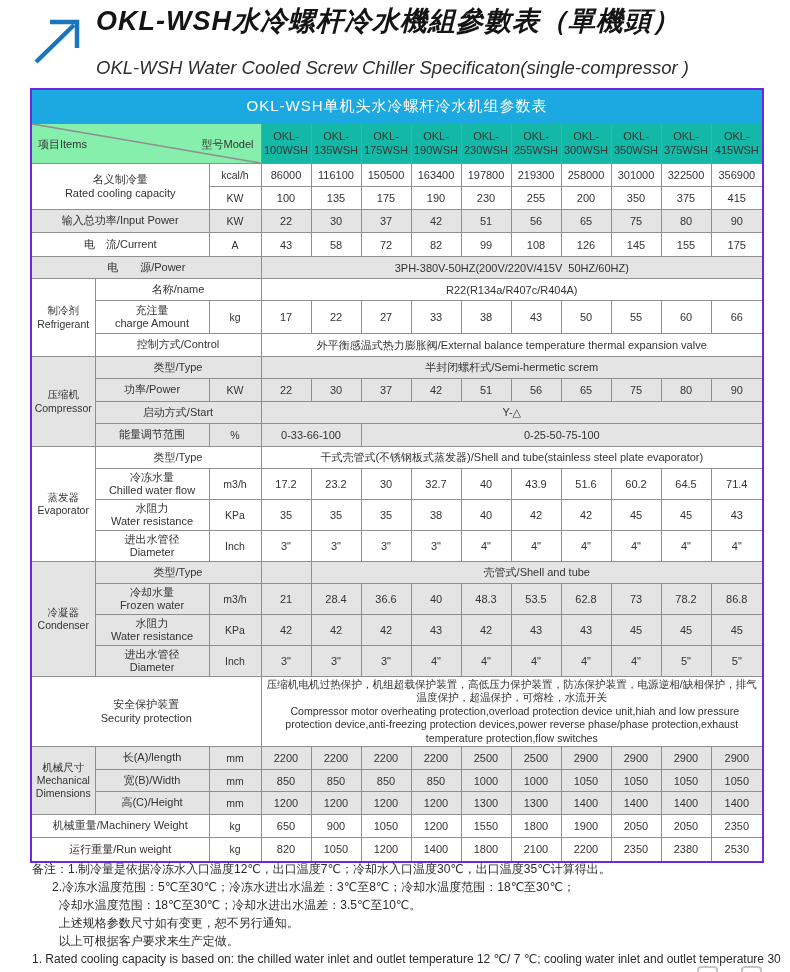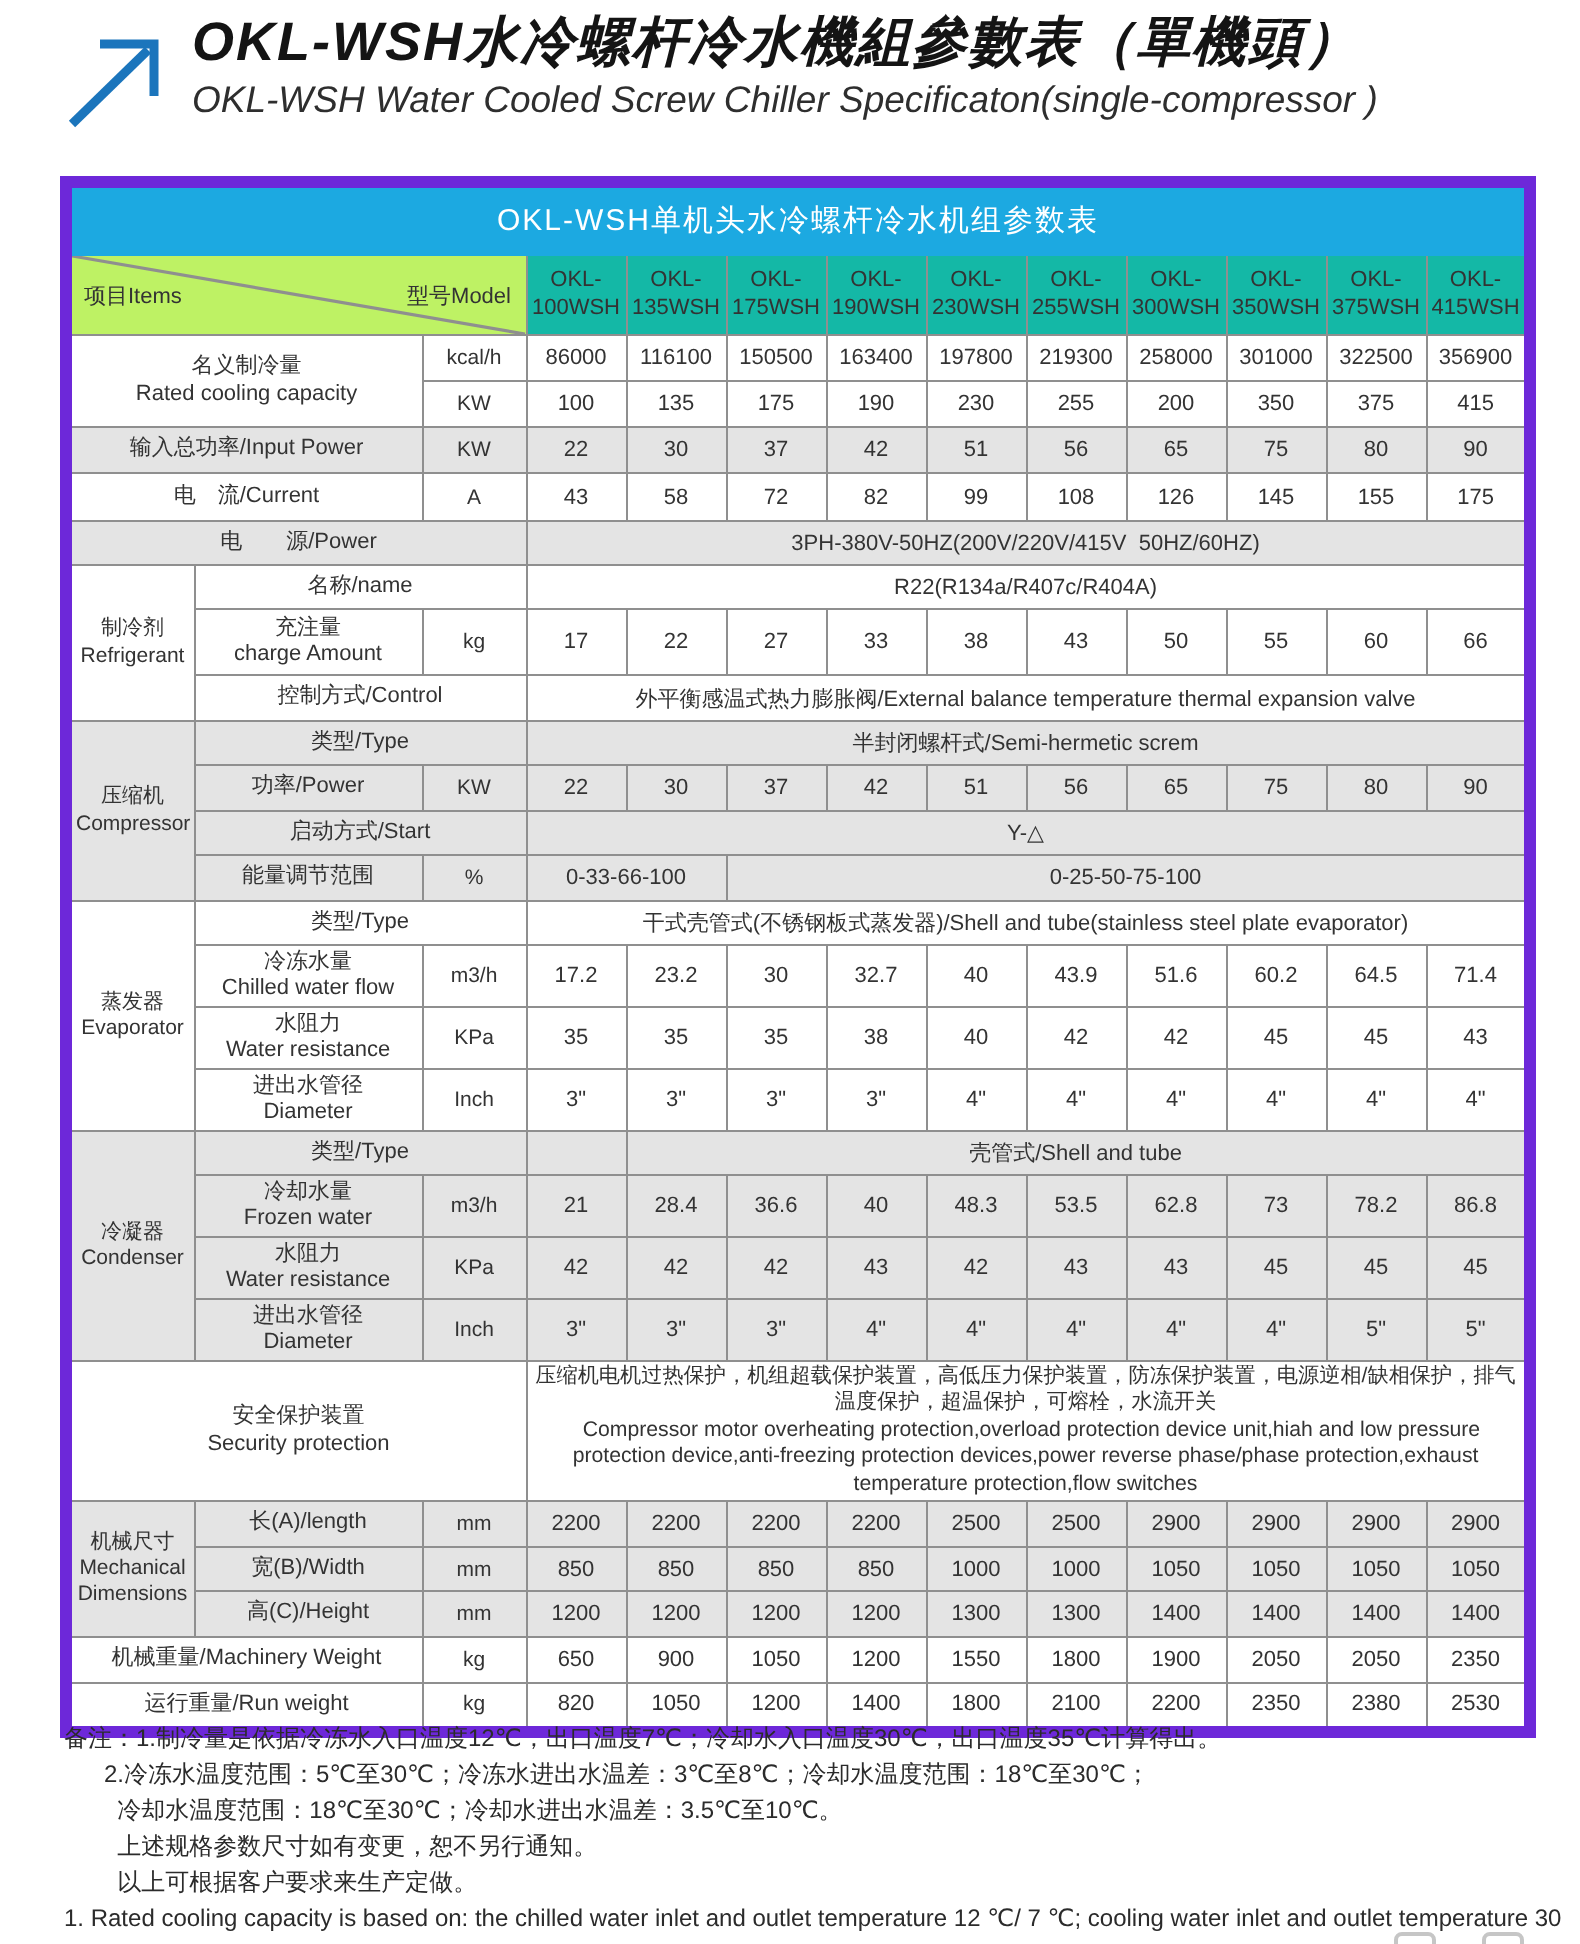--- a/index.html
+++ b/index.html
@@ -6,39 +6,39 @@
   body{
     width:790px;height:972px;position:relative;overflow:hidden;
     background:#ffffff;color:#2b2b2b;
     font-family:"Liberation Sans","DejaVu Sans",sans-serif;
   }
   
   .page-header{position:absolute;left:28px;top:6px;width:740px;font-style:italic;}
   .logo{position:absolute;left:2px;top:8px;width:62px;height:52px;}
   .titles{margin-left:68px;}
   .title-zh{font-size:27px;font-weight:bold;color:#141414;letter-spacing:1px;line-height:1.15;}
-  .title-en{font-size:18.5px;color:#2e2e2e;margin-top:2px;}
+  .title-en{font-size:18.5px;color:#2e2e2e;margin-top:20px;}
   
   table.spec{
     position:absolute;left:30px;top:88px;width:732px;
     border-collapse:collapse;table-layout:fixed;
     font-size:11px;color:#333;
   }
   table.spec td,table.spec th{
     border:1px solid #8f8f8f;padding:0 2px;text-align:center;vertical-align:middle;
     font-weight:normal;overflow:hidden;
   }
-  table.spec{border:6px solid #6d28d9;}
+  table.spec{border:2px solid #6d28d9;}
   tr.band td{
     background:#1ca9e1;color:#ffffff;font-size:15px;letter-spacing:1px;
     border:1px solid #1ca9e1;height:33px;
   }
   .g td{background:#e4e4e4;}
   .w td{background:#ffffff;}
-  td.corner{position:relative;background:#bef264;height:39px;}
+  td.corner{position:relative;background:#86efac;height:39px;}
   .diag{position:absolute;left:0;top:0;width:100%;height:100%;}
   .c-items{position:absolute;left:6px;top:50%;transform:translateY(-50%);font-size:11px;}
   .c-model{position:absolute;right:7px;top:50%;transform:translateY(-50%);font-size:11px;}
   .pre{white-space:pre-line;}
   .prewrap{white-space:pre-wrap;}
   .preline{white-space:pre;}
   td.mth{font-size:11px;line-height:1.25;background:#14b8a6;}
   td.lbl{font-size:11px;line-height:1.2;}
   td.sect{font-size:10.5px;line-height:1.25;}
   td.unit{font-size:10.5px;margin-top:29px;}

